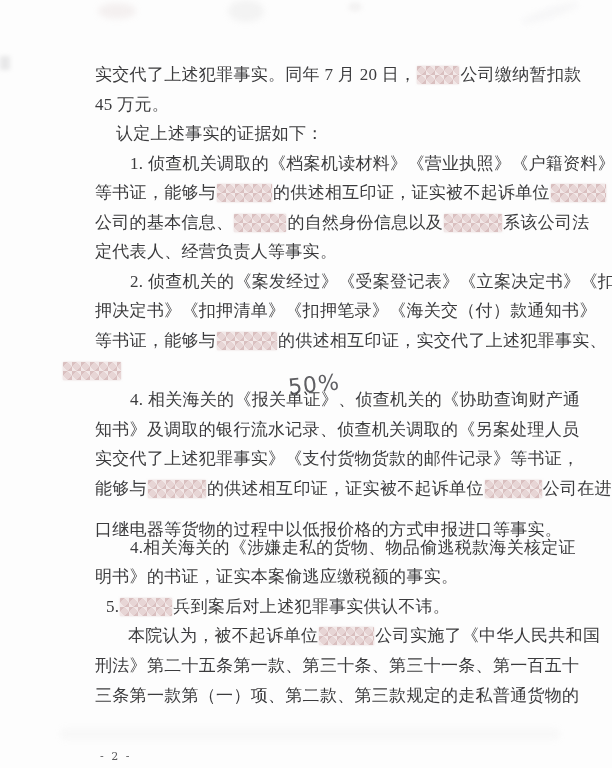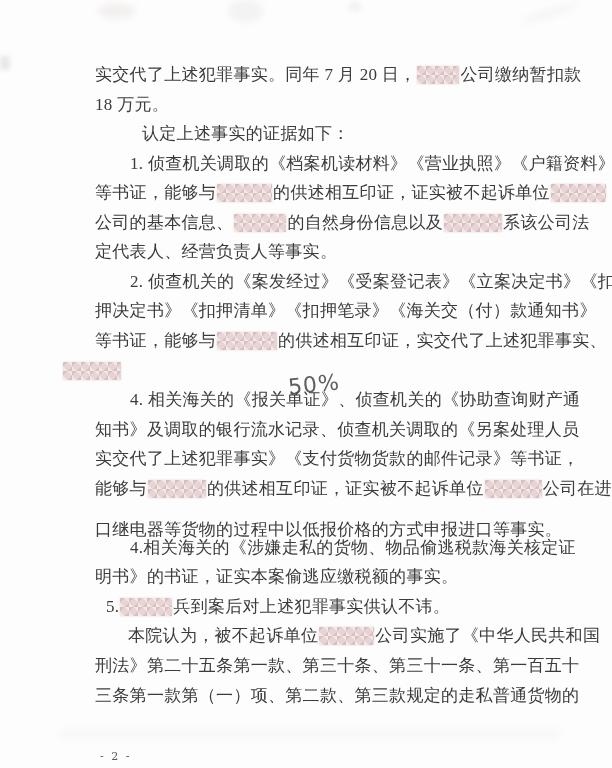--- a/index.html
+++ b/index.html
@@ -77,22 +77,22 @@
 
 <div class="page">
   <div class="artifact a1"></div>
   <div class="artifact a2"></div>
   <div class="artifact a3"></div>
   <div class="artifact a4"></div>
   <div class="artifact a5"></div>
 
   <div id="doc-lines">
       <div class="line" style="left: 95px; top: 64px;"><span>实交代了上述犯罪事实。同年 7 月 20 日，</span><span class="redaction" style="width: 42px;"></span><span>公司缴纳暂扣款</span></div>
-      <div class="line" style="left: 95px; top: 93.55px;"><span>18 万元。</span></div>
-      <div class="line" style="left: 142px; top: 123.1px;"><span>认定上述事实的证据如下：</span></div>
+      <div class="line" style="left: 95px; top: 93.55px;"><span>45 万元。</span></div>
+      <div class="line" style="left: 116px; top: 123.1px;"><span>认定上述事实的证据如下：</span></div>
       <div class="line" style="left: 130px; top: 152.65px;"><span>1. 侦查机关调取的《档案机读材料》《营业执照》《户籍资料》</span></div>
       <div class="line" style="left: 95px; top: 182.2px;"><span>等书证，能够与</span><span class="redaction" style="width: 55px;"></span><span>的供述相互印证，证实被不起诉单位</span><span class="redaction" style="width: 55px;"></span></div>
       <div class="line" style="left: 95px; top: 211.75px;"><span>公司的基本信息、</span><span class="redaction" style="width: 52px;"></span><span>的自然身份信息以及</span><span class="redaction" style="width: 58px;"></span><span>系该公司法</span></div>
       <div class="line" style="left: 95px; top: 241.3px;"><span>定代表人、经营负责人等事实。</span></div>
       <div class="line" style="left: 130px; top: 270.85px;"><span>2. 侦查机关的《案发经过》《受案登记表》《立案决定书》《扣</span></div>
       <div class="line" style="left: 95px; top: 300.4px;"><span>押决定书》《扣押清单》《扣押笔录》《海关交（付）款通知书》</span></div>
       <div class="line" style="left: 95px; top: 329.95px;"><span>等书证，能够与</span><span class="redaction" style="width: 60px;"></span><span>的供述相互印证，实交代了上述犯罪事实、</span></div>
       <div class="line" style="left: 62px; top: 359.5px;"><span class="redaction" style="width: 58px;"></span></div>
       <div class="line" style="left: 130px; top: 389.05px;"><span>4. 相关海关的《报关单证》、侦查机关的《协助查询财产通</span></div>
       <div class="line" style="left: 95px; top: 418.6px;"><span>知书》及调取的银行流水记录、侦查机关调取的《另案处理人员</span></div>

